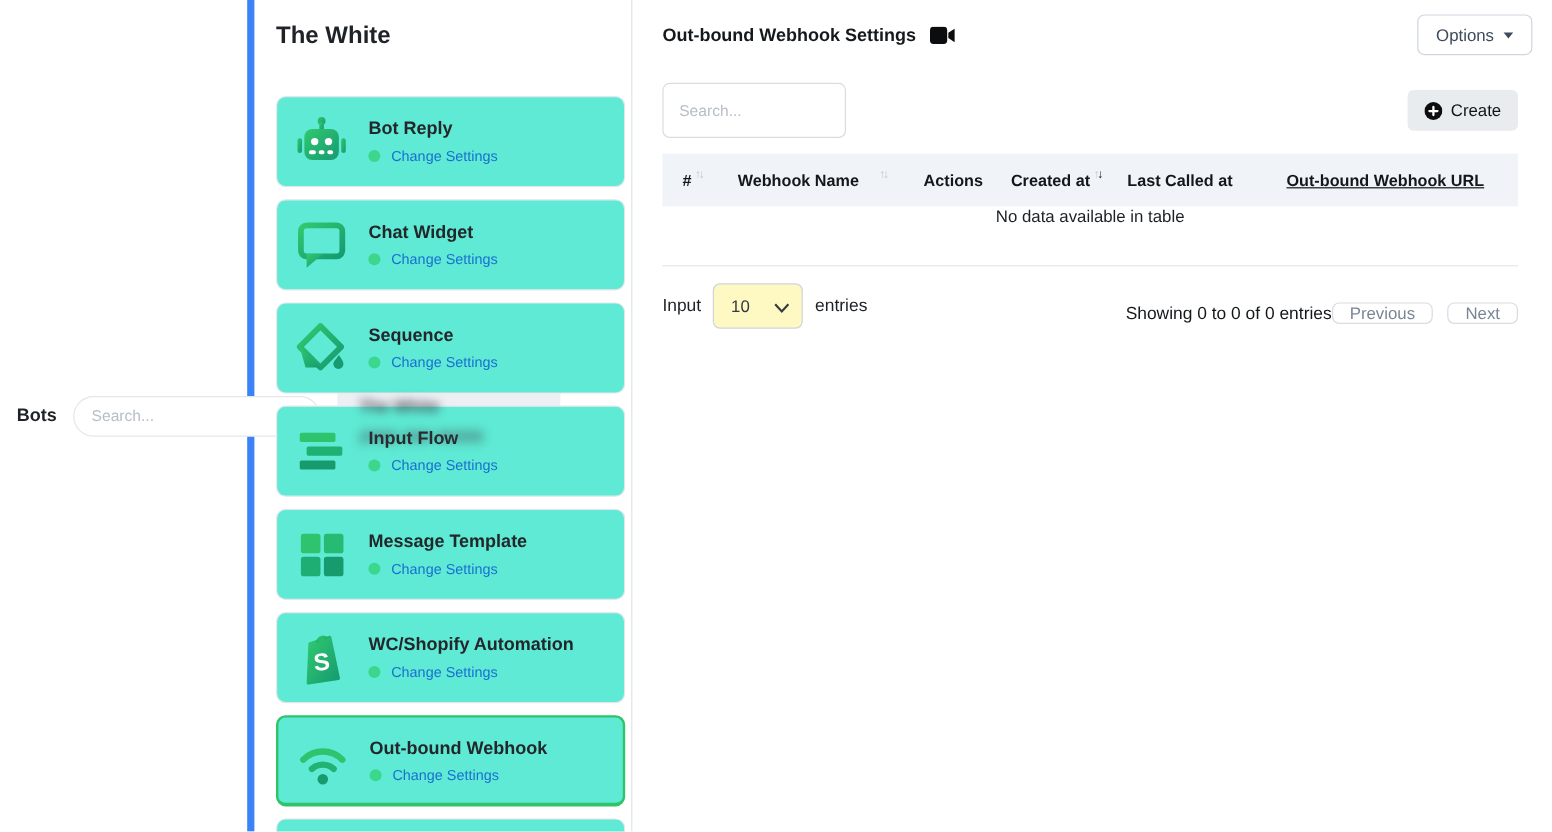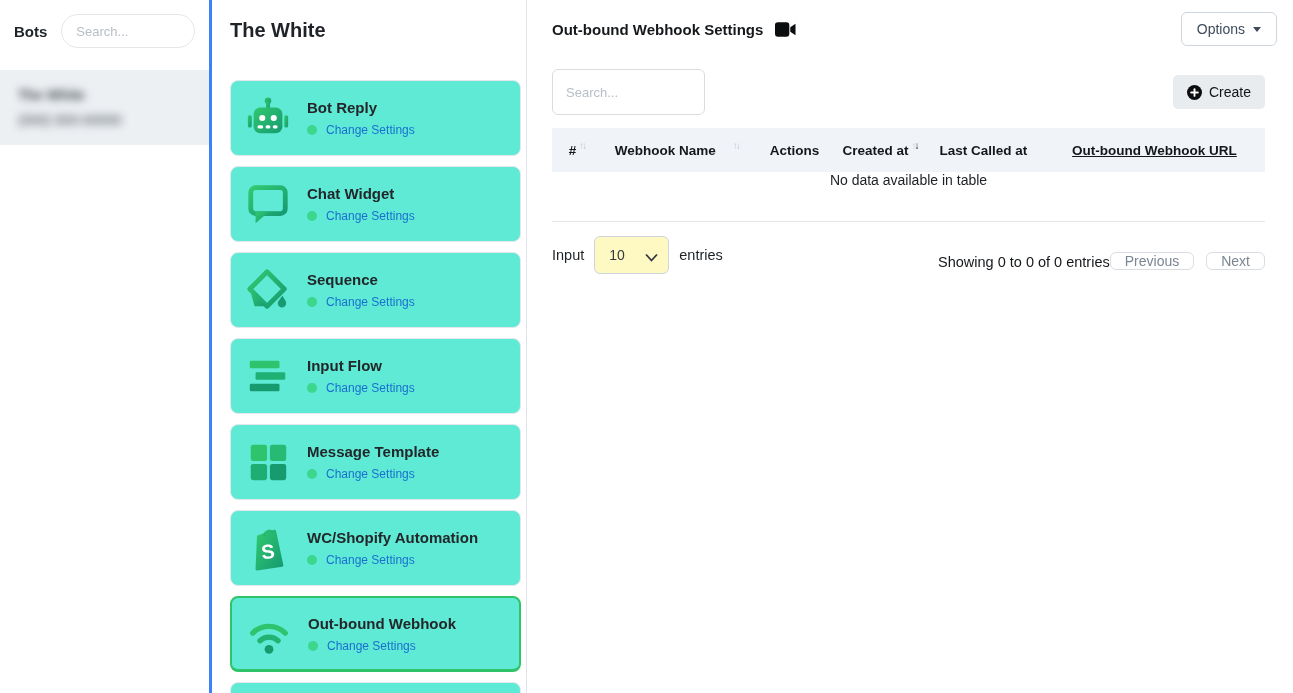--- a/index.html
+++ b/index.html
@@ -3,21 +3,21 @@
 <meta charset="utf-8">
 <style>
   * { margin:0; padding:0; box-sizing:border-box; }
   html,body { width:1293px; height:693px; }
   body {
     font-family:"Liberation Sans", sans-serif;
     background:#ffffff; color:#212529;
     display:flex; overflow:hidden; font-size:14px;
   }
   
-  .sidebar { width:212px; flex:0 0 212px; border-right:3px solid #3b82f6; display:flex; flex-direction:column; }
+  .sidebar { width:212px; flex:0 0 212px; border-right:6px solid #3b82f6; display:flex; flex-direction:row;align-items:center; }
   .sidebar-head { display:flex; align-items:center; gap:14px; padding:12px 14px 12px 14px; height:62px; }
   .sidebar-title { font-size:15px; font-weight:bold; color:#1f2327; }
   .pill-search { flex:1; height:34px; border:1px solid #e3e7ea; border-radius:17px; padding:0 14px; font-size:13px; color:#495057; outline:none; min-width:0; font-family:inherit; }
   .pill-search::placeholder { color:#b7bec6; }
   .bot-item { margin-top:8px; background:#edf0f3; padding:17px 18px; cursor:pointer; }
   .blurred { filter:blur(4px); color:#3e454d; user-select:none; }
   .bot-name { font-size:14px; font-weight:bold; margin-bottom:9px; width:92px; }
   .bot-phone { font-size:14px; width:150px; }
   
   .middle { width:315px; flex:0 0 315px; border-right:1px solid #e0e4e8; padding:0 6px 0 18px; }

